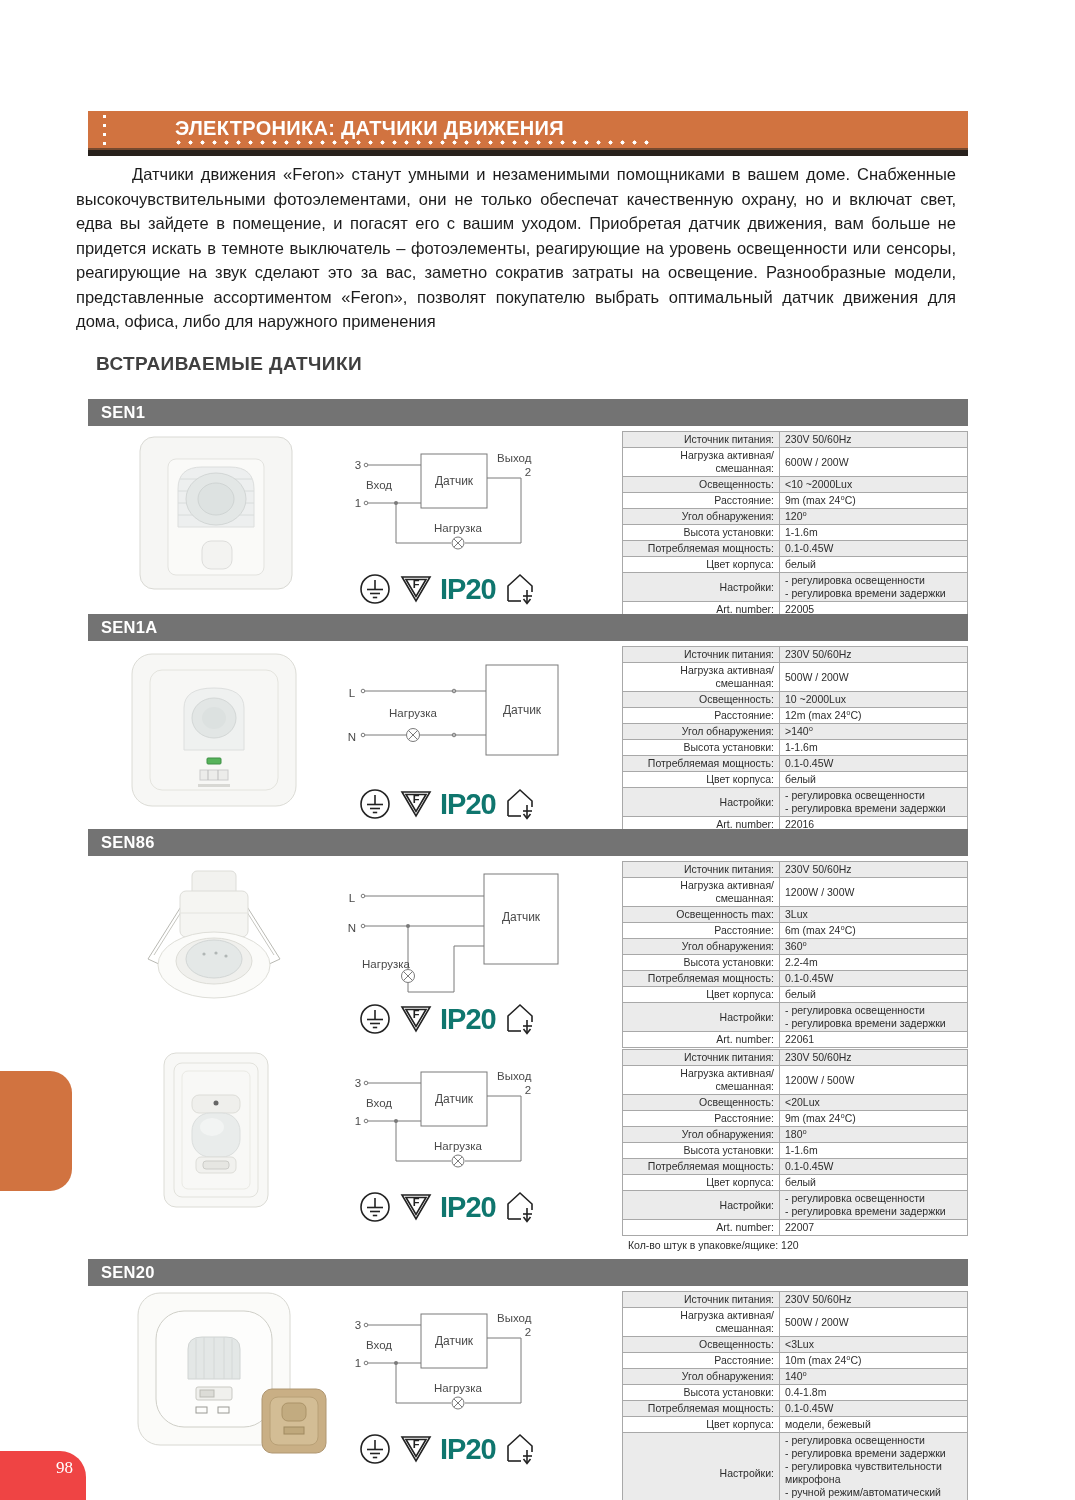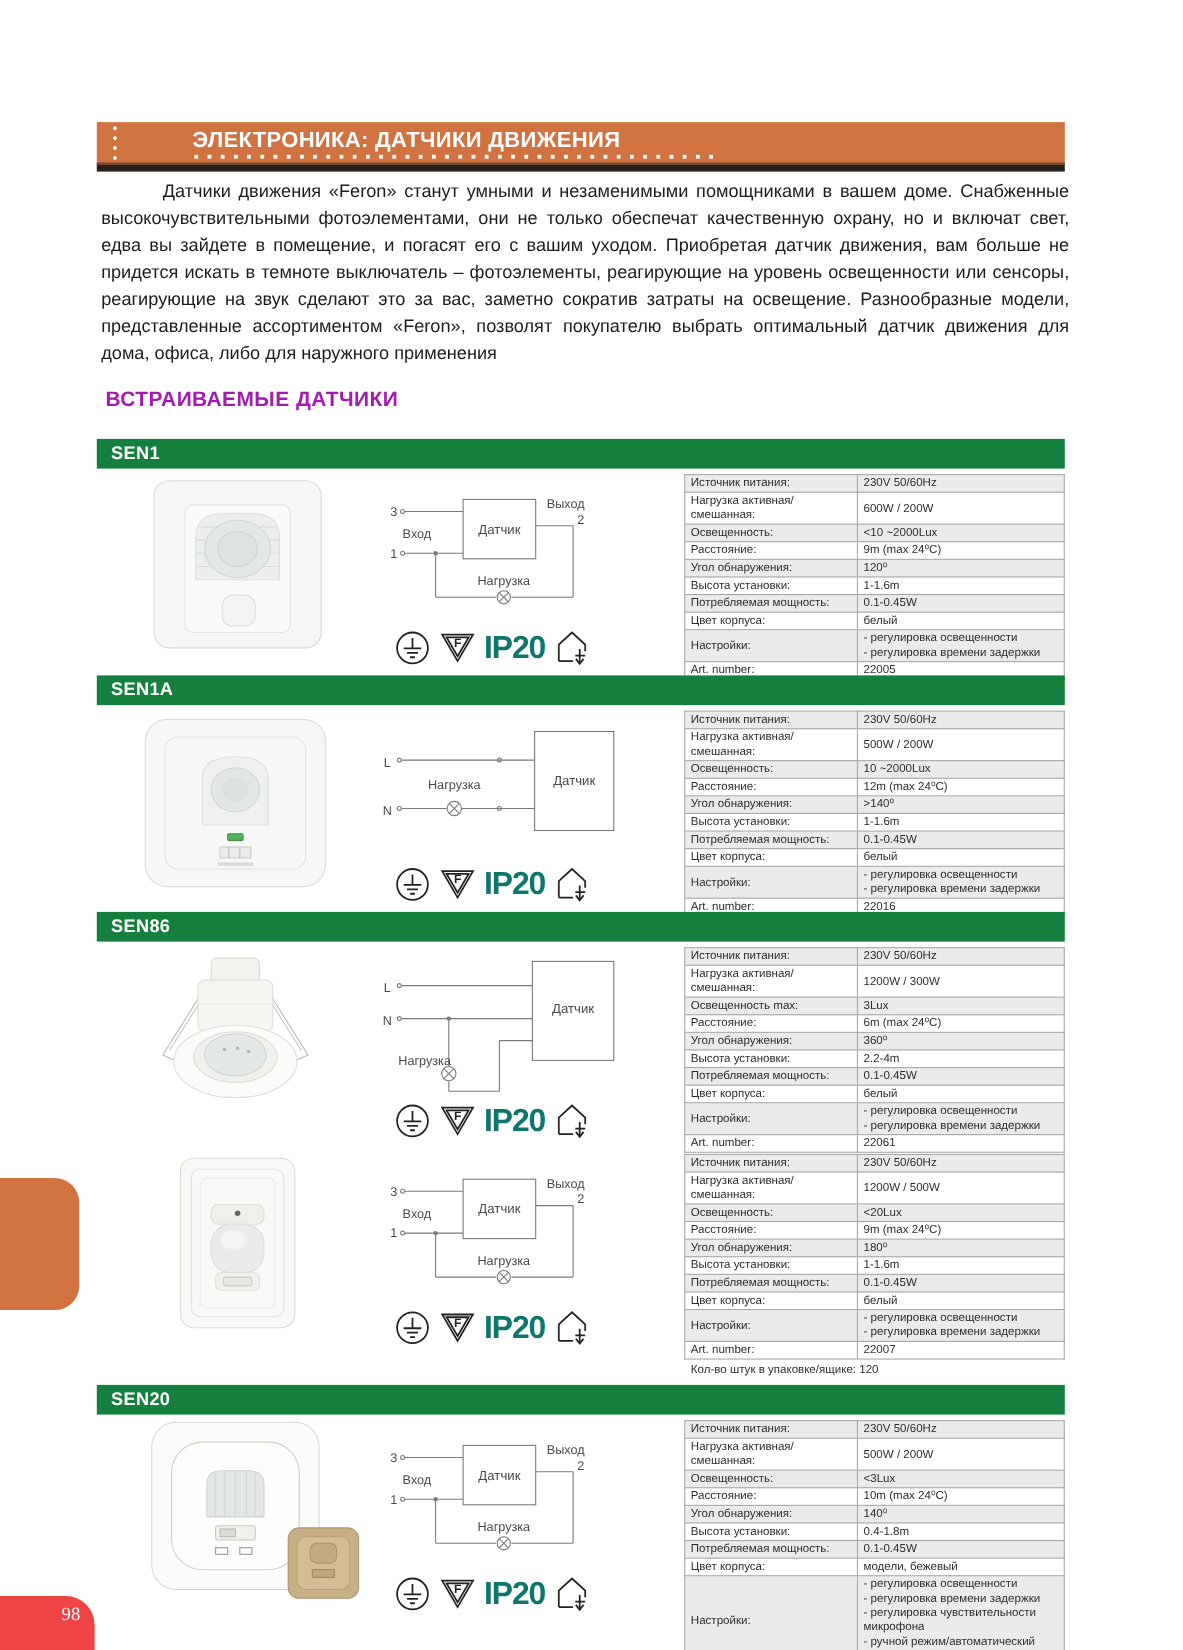--- a/index.html
+++ b/index.html
@@ -11,41 +11,41 @@
   .header-title{position:absolute;left:87px;top:6px;color:#ffffff;font-weight:bold;font-size:20px;letter-spacing:.3px;white-space:nowrap;}
   .header-dots{position:absolute;left:87px;top:28px;width:478px;height:7px;
         background-image:radial-gradient(circle 2.3px at 3.5px 3.5px,#ffffff 85%,rgba(255,255,255,0) 90%);
         background-size:12px 7px;background-repeat:repeat-x;}
   .header-vdots{position:absolute;left:13px;top:2px;width:7px;height:36px;
         background-image:radial-gradient(circle 2px at 3.5px 3.5px,#ffffff 85%,rgba(255,255,255,0) 90%);
         background-size:7px 9px;background-repeat:repeat-y;}
   .header-underline{position:absolute;left:88px;top:112px;width:880px;height:6px;background:#28211c;border-top:2px solid #74492f;}
 
   
-  .intro{position:absolute;left:92px;top:126px;width:880px;font-size:16.5px;line-height:24.5px;color:#1c1c1c;
+  .intro{position:absolute;left:76px;top:126px;width:880px;font-size:16.5px;line-height:24.5px;color:#1c1c1c;
         text-align:justify;text-indent:56px;}
 
-  .section-heading{position:absolute;left:96px;top:317px;font-size:19px;font-weight:bold;color:#a21caf;letter-spacing:.4px;}
+  .section-heading{position:absolute;left:96px;top:317px;font-size:19px;font-weight:bold;color:#404040;letter-spacing:.4px;}
 
   
   #products{position:absolute;left:88px;top:363px;width:880px;}
   section.product{position:relative;height:215px;}
-  .product-header{height:27px;background:#15803d;color:#fff;font-weight:bold;font-size:16.5px;line-height:27px;
+  .product-header{height:27px;background:#737373;color:#fff;font-weight:bold;font-size:16.5px;line-height:27px;
         padding-left:13px;box-sizing:border-box;letter-spacing:.3px;}
   .product-body{position:relative;height:188px;}
   .photo-wrap{position:absolute;left:16px;top:5px;}
   .diagram-wrap{position:absolute;left:248px;top:12px;}
   .cert-row{position:absolute;left:270px;top:146px;display:flex;align-items:center;gap:7px;}
   .ip-text{font-size:29px;font-weight:bold;color:#0f766e;letter-spacing:-1px;line-height:32px;}
 
   .table-wrap{position:absolute;left:534px;top:5px;width:346px;}
   table.specs{width:100%;border-collapse:collapse;font-size:10.5px;color:#2d2d2d;table-layout:fixed;}
   table.specs td{border:1px solid #a8a8a8;padding:1px 5px;line-height:13px;vertical-align:middle;background:#ffffff;}
   table.specs tr:nth-child(odd) td{background:#ebebeb;}
-  td.spec-label{width:146px;}
+  td.spec-label{width:146px;text-align:right;}
   .qty-line{font-size:10.5px;color:#2d2d2d;padding:3px 0 0 6px;}
 
   
   .dg line,.dg polyline,.dg rect,.dg circle,.dg path{stroke:#7a7a7a;stroke-width:1;fill:none;}
   .dg text{fill:#4a4a4a;font-size:11.5px;stroke:none;font-family:"Liberation Sans","DejaVu Sans",sans-serif;}
   .dg .box-label{font-size:12px;}
   .dg .junction{fill:#7a7a7a;stroke:none;}
 
   
   .cert-icon line,.cert-icon circle,.cert-icon polygon,.cert-icon path,.cert-icon polyline{stroke:#222;stroke-width:1.6;fill:none;}

